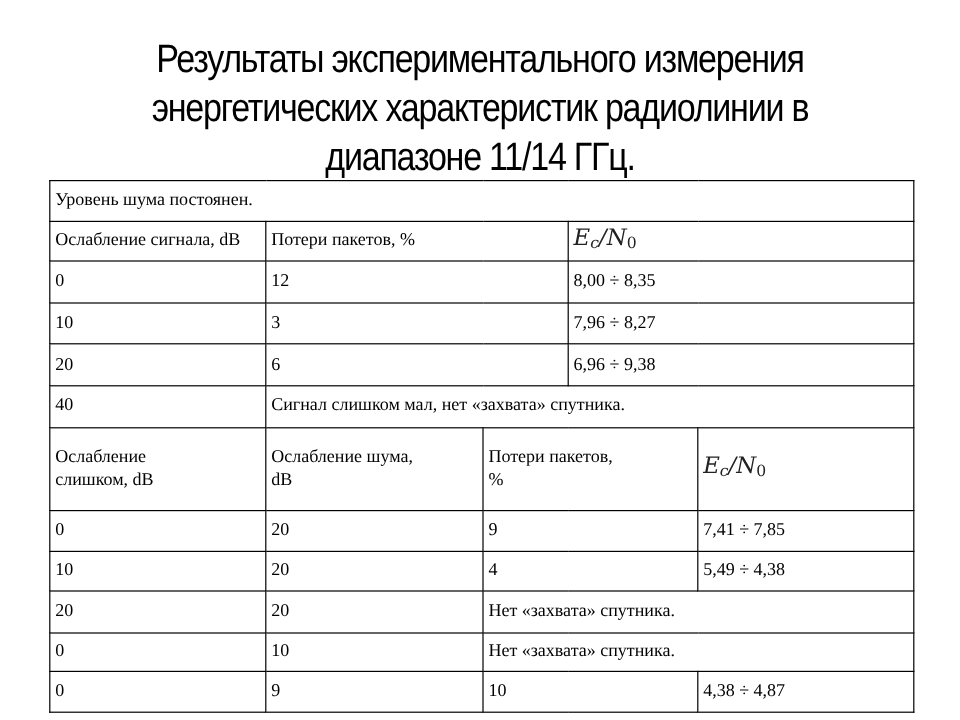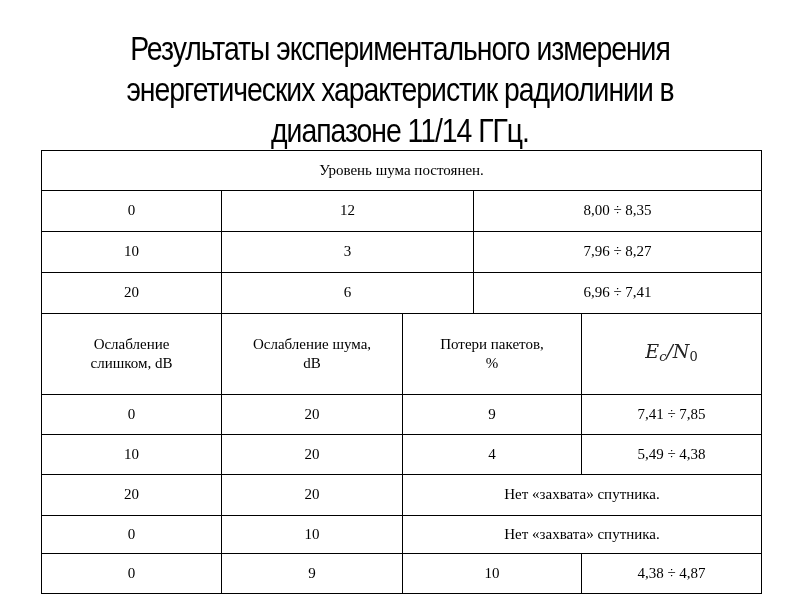--- a/index.html
+++ b/index.html
@@ -35,21 +35,20 @@
       left: 41px;
       top: 150px;
       width: 720px;
       height: 444px;
       border-collapse: collapse;
       table-layout: fixed;
       font-size: 15px;
     }
     .tbl td {
       border: 1.5px solid #000;
-      text-align: center;
       vertical-align: middle;
       padding: 0 4px;
       line-height: 19px;
       overflow: hidden;
     }
     .math {
       font-family: "DejaVu Serif", serif;
       font-style: italic;
       font-size: 19px;
       color: #222;
@@ -77,34 +76,49 @@
     <col style="width:128px">
     <col style="width:71px">
     <col style="width:108px">
     <col style="width:180px">
   </colgroup>
 
   <tbody>
       <tr style="height:32px">
     <td colspan="6">Уровень шума постоянен.</td>
   </tr>
+  <tr style="height:32px">
+    <td colspan="1" style="width:233px">
+      <span>Ослабление сигнала, dB</span>
+    </td>
+    <td colspan="3">
+      <span>Потери пакетов, %</span>
+    </td>
+    <td colspan="2">
+      <span class="math"><span>E</span><span class="c">c</span><span>/</span><span>N</span><sub>0</sub></span>
+    </td>
+  </tr>
   <tr style="height:33px">
     <td colspan="1">0</td>
     <td colspan="3">12</td>
     <td colspan="2">8,00 ÷ 8,35</td>
   </tr>
   <tr style="height:33px">
     <td colspan="1">10</td>
     <td colspan="3">3</td>
     <td colspan="2">7,96 ÷ 8,27</td>
   </tr>
   <tr style="height:33px">
     <td colspan="1">20</td>
     <td colspan="3">6</td>
-    <td colspan="2">6,96 ÷ 7,41</td>
+    <td colspan="2">6,96 ÷ 9,38</td>
+  </tr>
+  <tr style="height:33px">
+    <td colspan="1">40</td>
+    <td colspan="5">Сигнал слишком мал, нет «захвата» спутника.</td>
   </tr>
 
   <tr style="height:66px">
     <td colspan="1">
       <span>Ослабление</span><br>
       <span>слишком, dB</span>
     </td>
     <td colspan="2">
       <span>Ослабление шума,</span><br>
       <span>dB</span>

